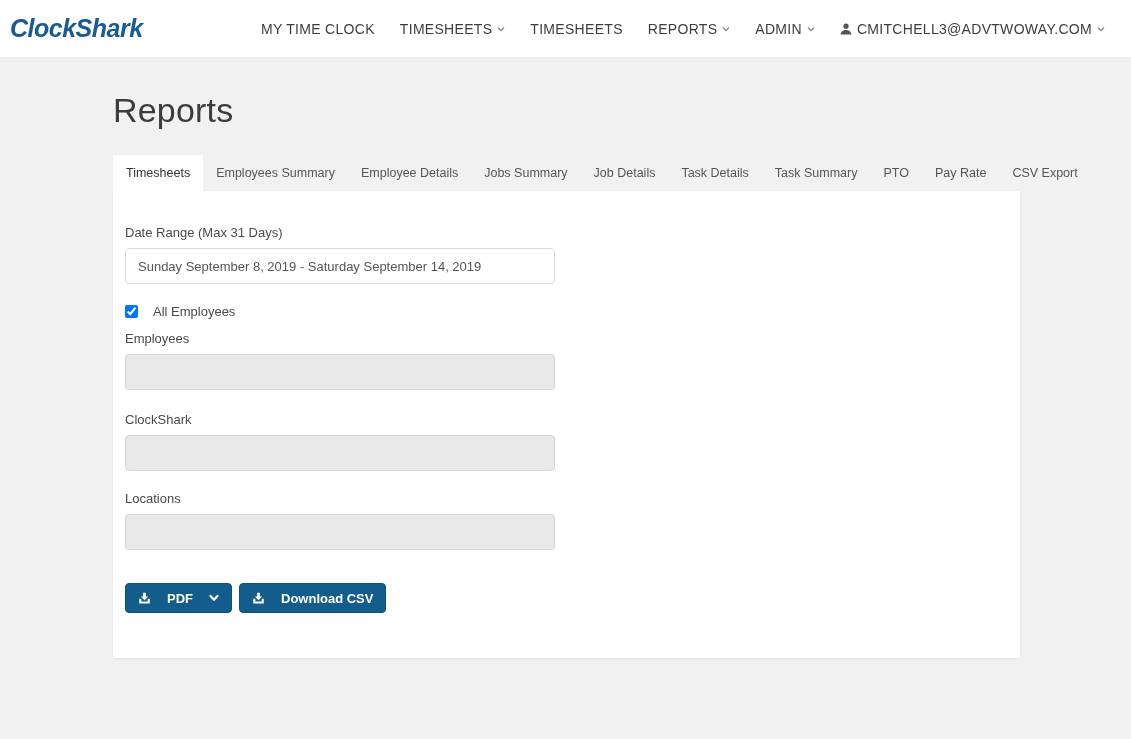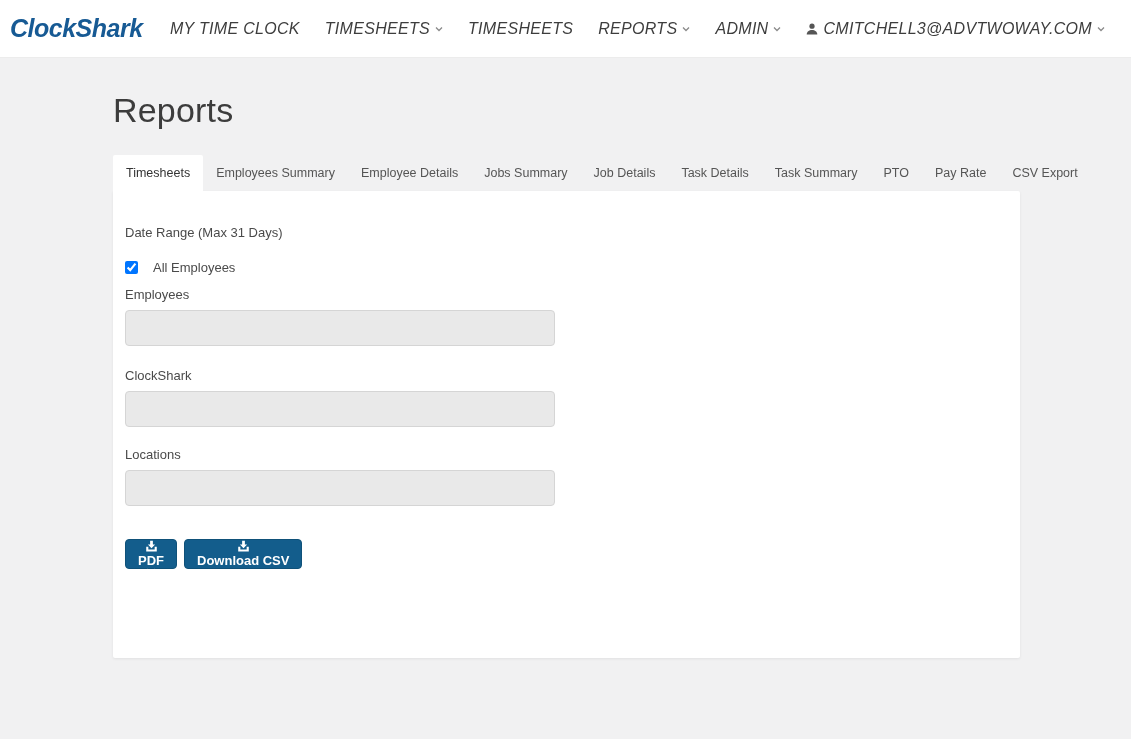--- a/index.html
+++ b/index.html
@@ -16,22 +16,22 @@
     height:58px; background:#ffffff; border-bottom:1px solid #ececec;
     display:flex; align-items:center; justify-content:space-between;
     padding:0 26px 0 10px;
   }
   .logo {
     font-size:25px; font-weight:bold; font-style:italic;
     color:#175a94; letter-spacing:-0.5px; cursor:pointer;
   }
   .nav { display:flex; align-items:center; gap:25px; }
   .nav-item {
-    font-size:16px; color:#3d3d3d; letter-spacing:0.3px;
-    display:flex; align-items:center; gap:5px; cursor:pointer; white-space:nowrap;font-style:italic;
+    font-size:14px; color:#3d3d3d; letter-spacing:0.3px;
+    display:flex; align-items:center; gap:5px; cursor:pointer; white-space:nowrap;
   }
   .caret svg { display:block; }
   .user-icon svg { display:block; }
 
   
   .main { padding:0 0 0 113px; }
   .page-title {
     font-size:34px; font-weight:300; color:#3c3c3c;
     margin:33px 0 25px; letter-spacing:0.2px;
   }
@@ -75,21 +75,21 @@
   .group-employees   { margin-top:12px; }
   .group-departments { margin-top:22px; }
   .group-locations   { margin-top:20px; }
 
   .button-row { margin-top:33px; display:flex; gap:7px; }
   .btn {
     background:#135d8c; border:1px solid #0f5179; color:#ffffff;
     border-radius:4px; height:30px; padding:0 12px;
     font-size:13px; font-weight:600;
     font-family:"Liberation Sans","DejaVu Sans",sans-serif;
-    display:flex; align-items:center; gap:0; cursor:pointer;flex-direction:column;
+    display:flex; align-items:center; gap:16px; cursor:pointer;
   }
   .btn svg { display:block; }
 </style>
 </head>
 <body>
 
 <div class="header">
   <div class="logo">ClockShark</div>
 
   <div class="nav">
@@ -155,20 +155,21 @@
     <div class="tab">PTO</div>
     <div class="tab">Pay Rate</div>
     <div class="tab">CSV Export</div>
   </div>
 
   <div class="panel">
 
 
     <div>
       <div class="field-label">Date Range (Max 31 Days)</div>
+      <input class="text-input" type="text" value="Sunday September 8, 2019 - Saturday September 14, 2019" style="">
     </div>
 
     <label class="checkbox-row">
       <input type="checkbox" checked="" style="">
       <span>All Employees</span>
     </label>
 
     <div class="group-employees">
       <div class="field-label">Employees</div>
       <input class="text-input" type="text" value="" disabled="" style="">

